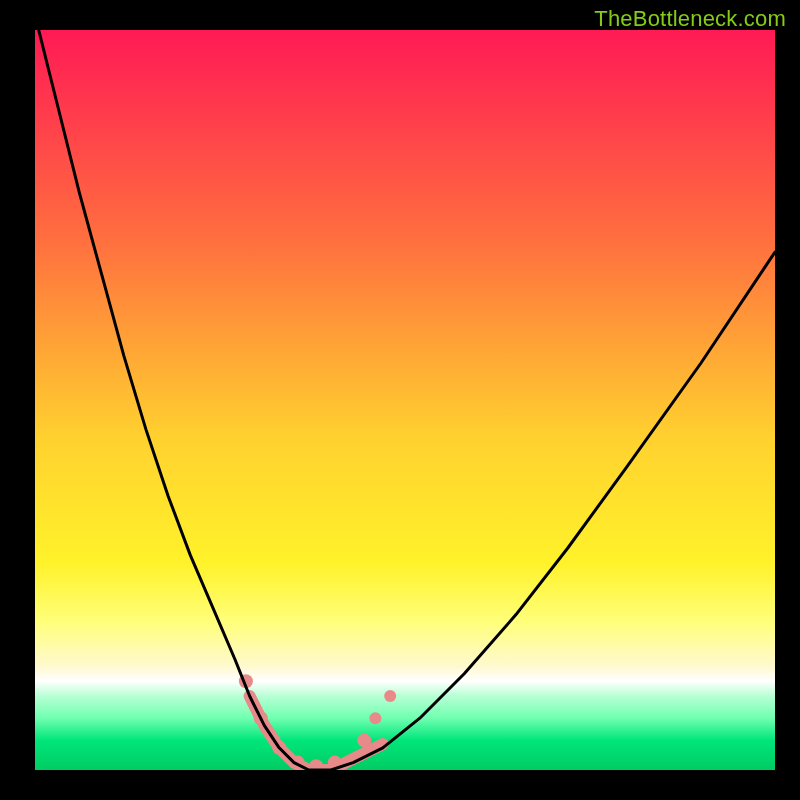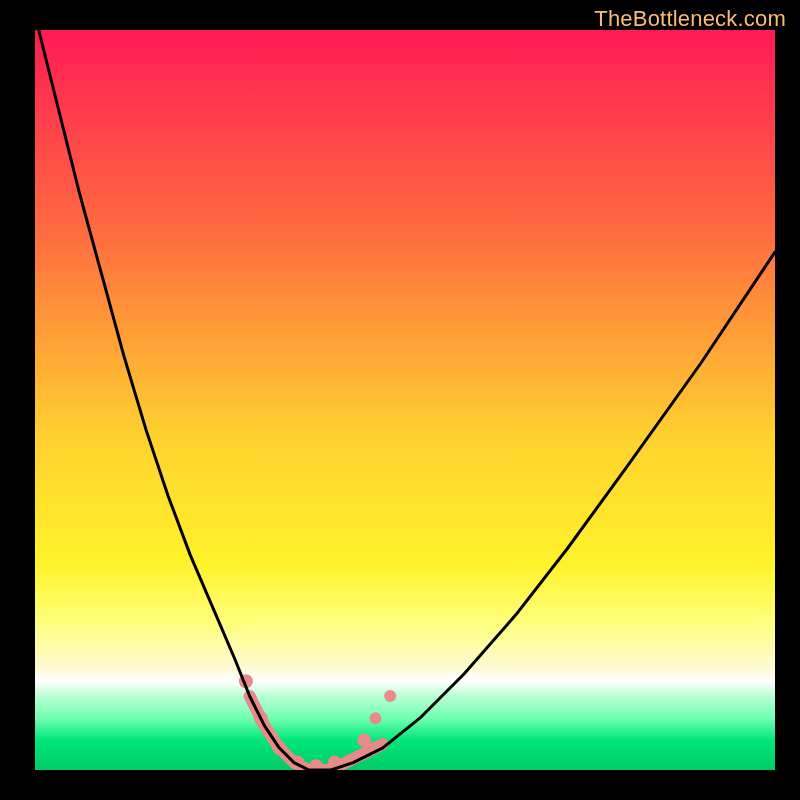--- a/index.html
+++ b/index.html
@@ -16,21 +16,21 @@
     width: 800px;
     height: 800px;
   }
   svg {
     display: block;
   }
   .watermark {
     position: absolute;
     top: 6px;
     right: 14px;
-    color: #fdba74;
+    color: #84cc16;
     font-size: 22px;
     font-weight: 500;
     letter-spacing: 0.2px;
     user-select: none;
   }
 </style>
 </head>
 <body>
 
 <div class="canvas-wrap">

